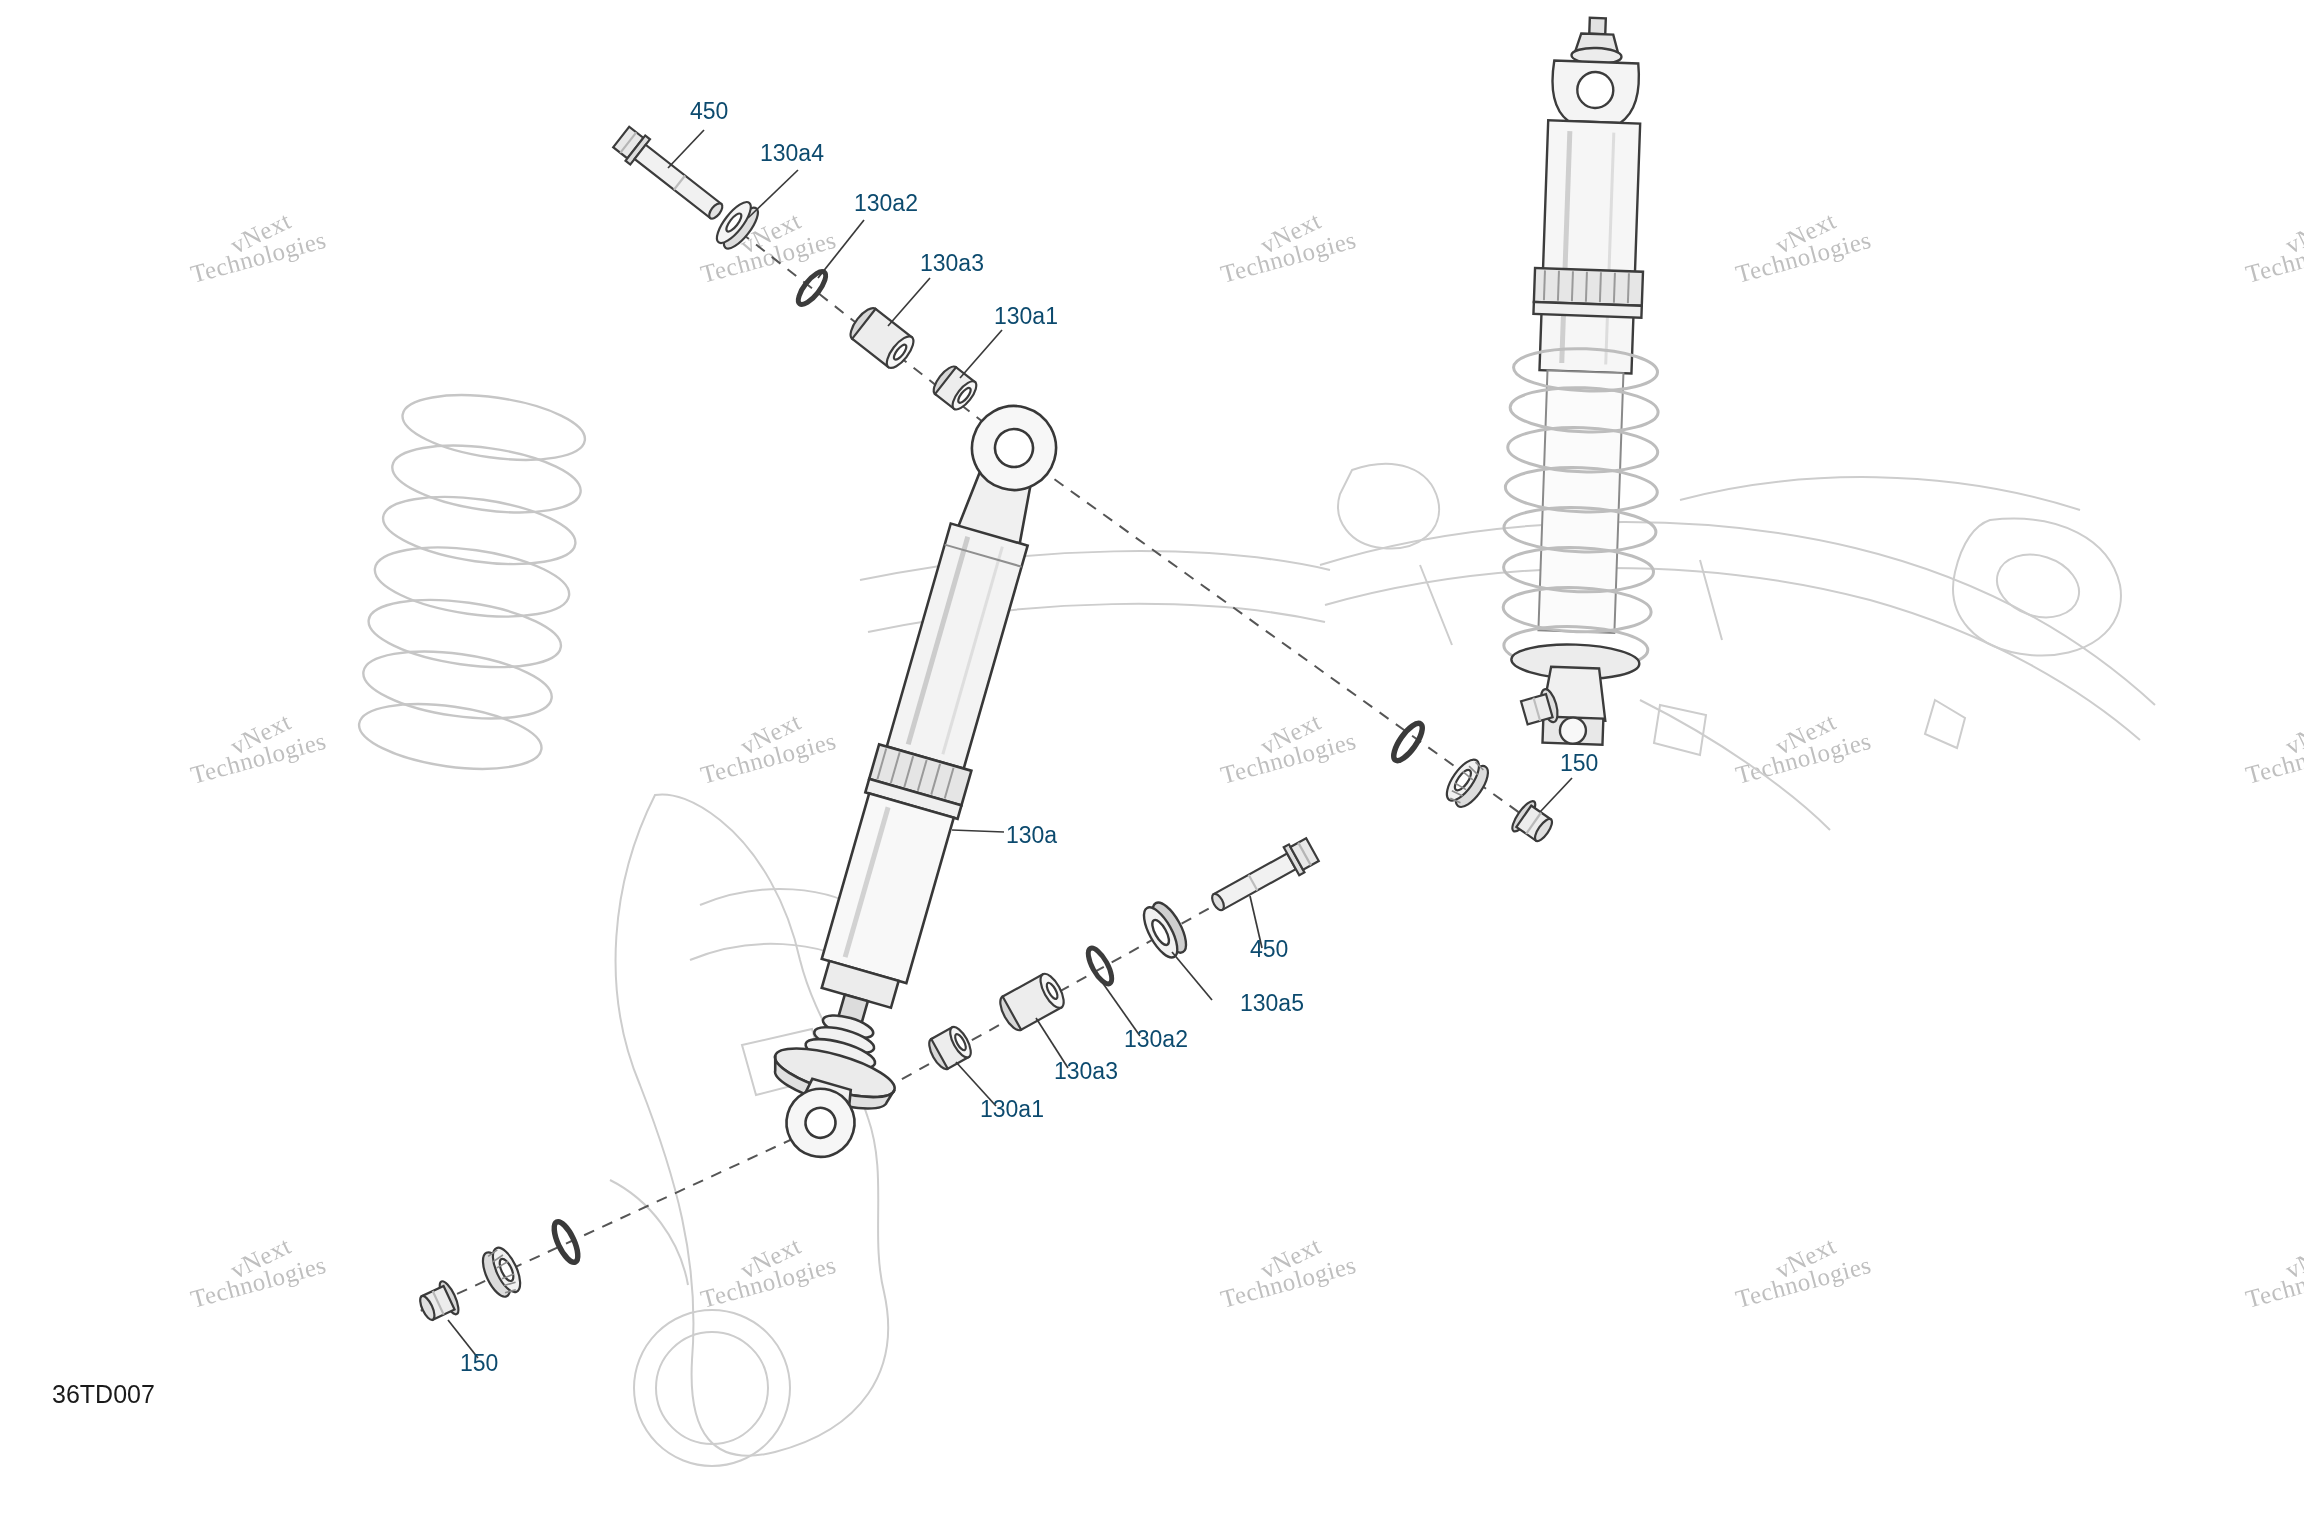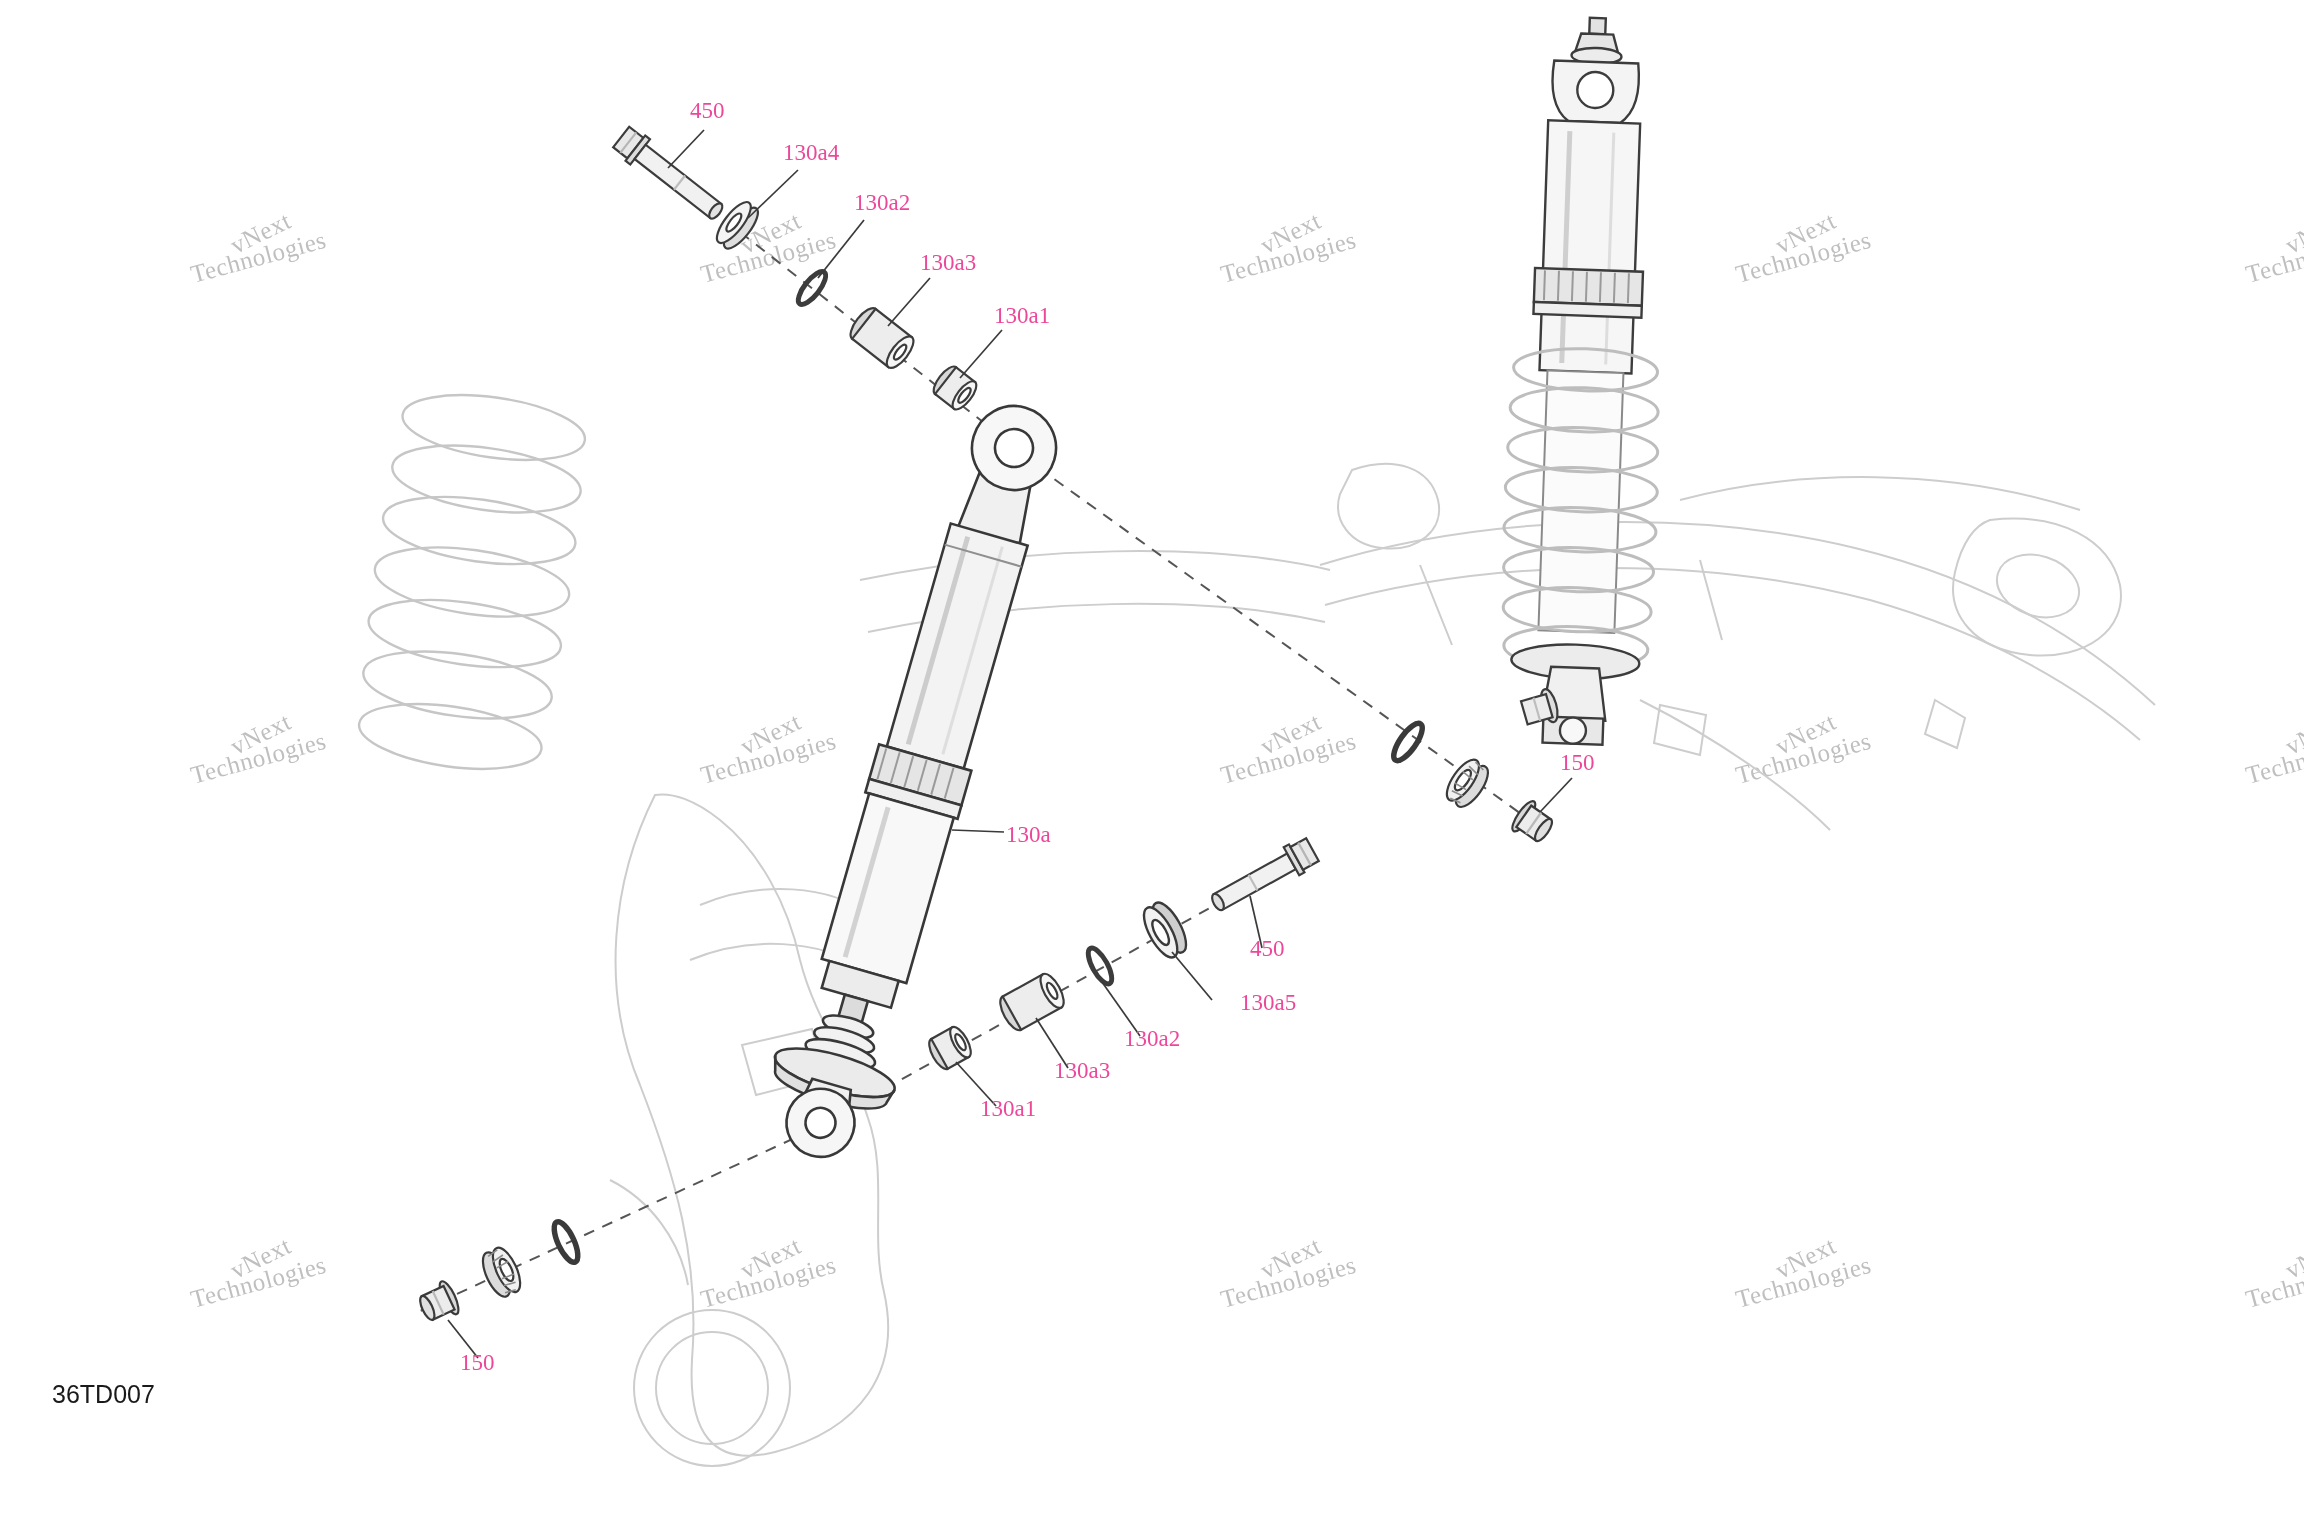--- a/index.html
+++ b/index.html
@@ -23,23 +23,22 @@
     white-space:nowrap;
     pointer-events:none;
   }
   .watermark .wm1{display:block;transform:rotate(-7deg) translateX(10px);}
   .watermark .wm2{display:block;transform:rotate(4deg);margin-top:-5px;}
   #diagram-svg{position:absolute;inset:0;z-index:2;}
   #label-layer{position:absolute;inset:0;z-index:3;}
   .part-label{
     position:absolute;
     font-size:23px;
-    color:#ec4899;
+    color:#0c4a6e;
     white-space:nowrap;
-    font-family:Liberation Serif, serif;
   }
   .drawing-code{
     position:absolute;
     font-size:25px;
     color:#1a1a1a;
   }
 </style>
 </head>
 <body>
 
@@ -356,21 +355,21 @@
       <line x1="1212" y1="1000" x2="1172" y2="952"></line>
       <line x1="1140" y1="1036" x2="1102" y2="982"></line>
       <line x1="1068" y1="1068" x2="1036" y2="1018"></line>
       <line x1="996" y1="1106" x2="956" y2="1062"></line>
       <line x1="478" y1="1358" x2="448" y2="1320"></line>
     </g>
   </svg>
 
   <div id="label-layer">
     <div class="part-label" style="left:690px;top:98px">450</div>
-    <div class="part-label" style="left:783px;top:140px">130a4</div>
+    <div class="part-label" style="left:760px;top:140px">130a4</div>
     <div class="part-label" style="left:854px;top:190px">130a2</div>
     <div class="part-label" style="left:920px;top:250px">130a3</div>
     <div class="part-label" style="left:994px;top:303px">130a1</div>
     <div class="part-label" style="left:1006px;top:822px">130a</div>
     <div class="part-label" style="left:1560px;top:750px">150</div>
     <div class="part-label" style="left:1250px;top:936px">450</div>
     <div class="part-label" style="left:1240px;top:990px">130a5</div>
     <div class="part-label" style="left:1124px;top:1026px">130a2</div>
     <div class="part-label" style="left:1054px;top:1058px">130a3</div>
     <div class="part-label" style="left:980px;top:1096px">130a1</div>

